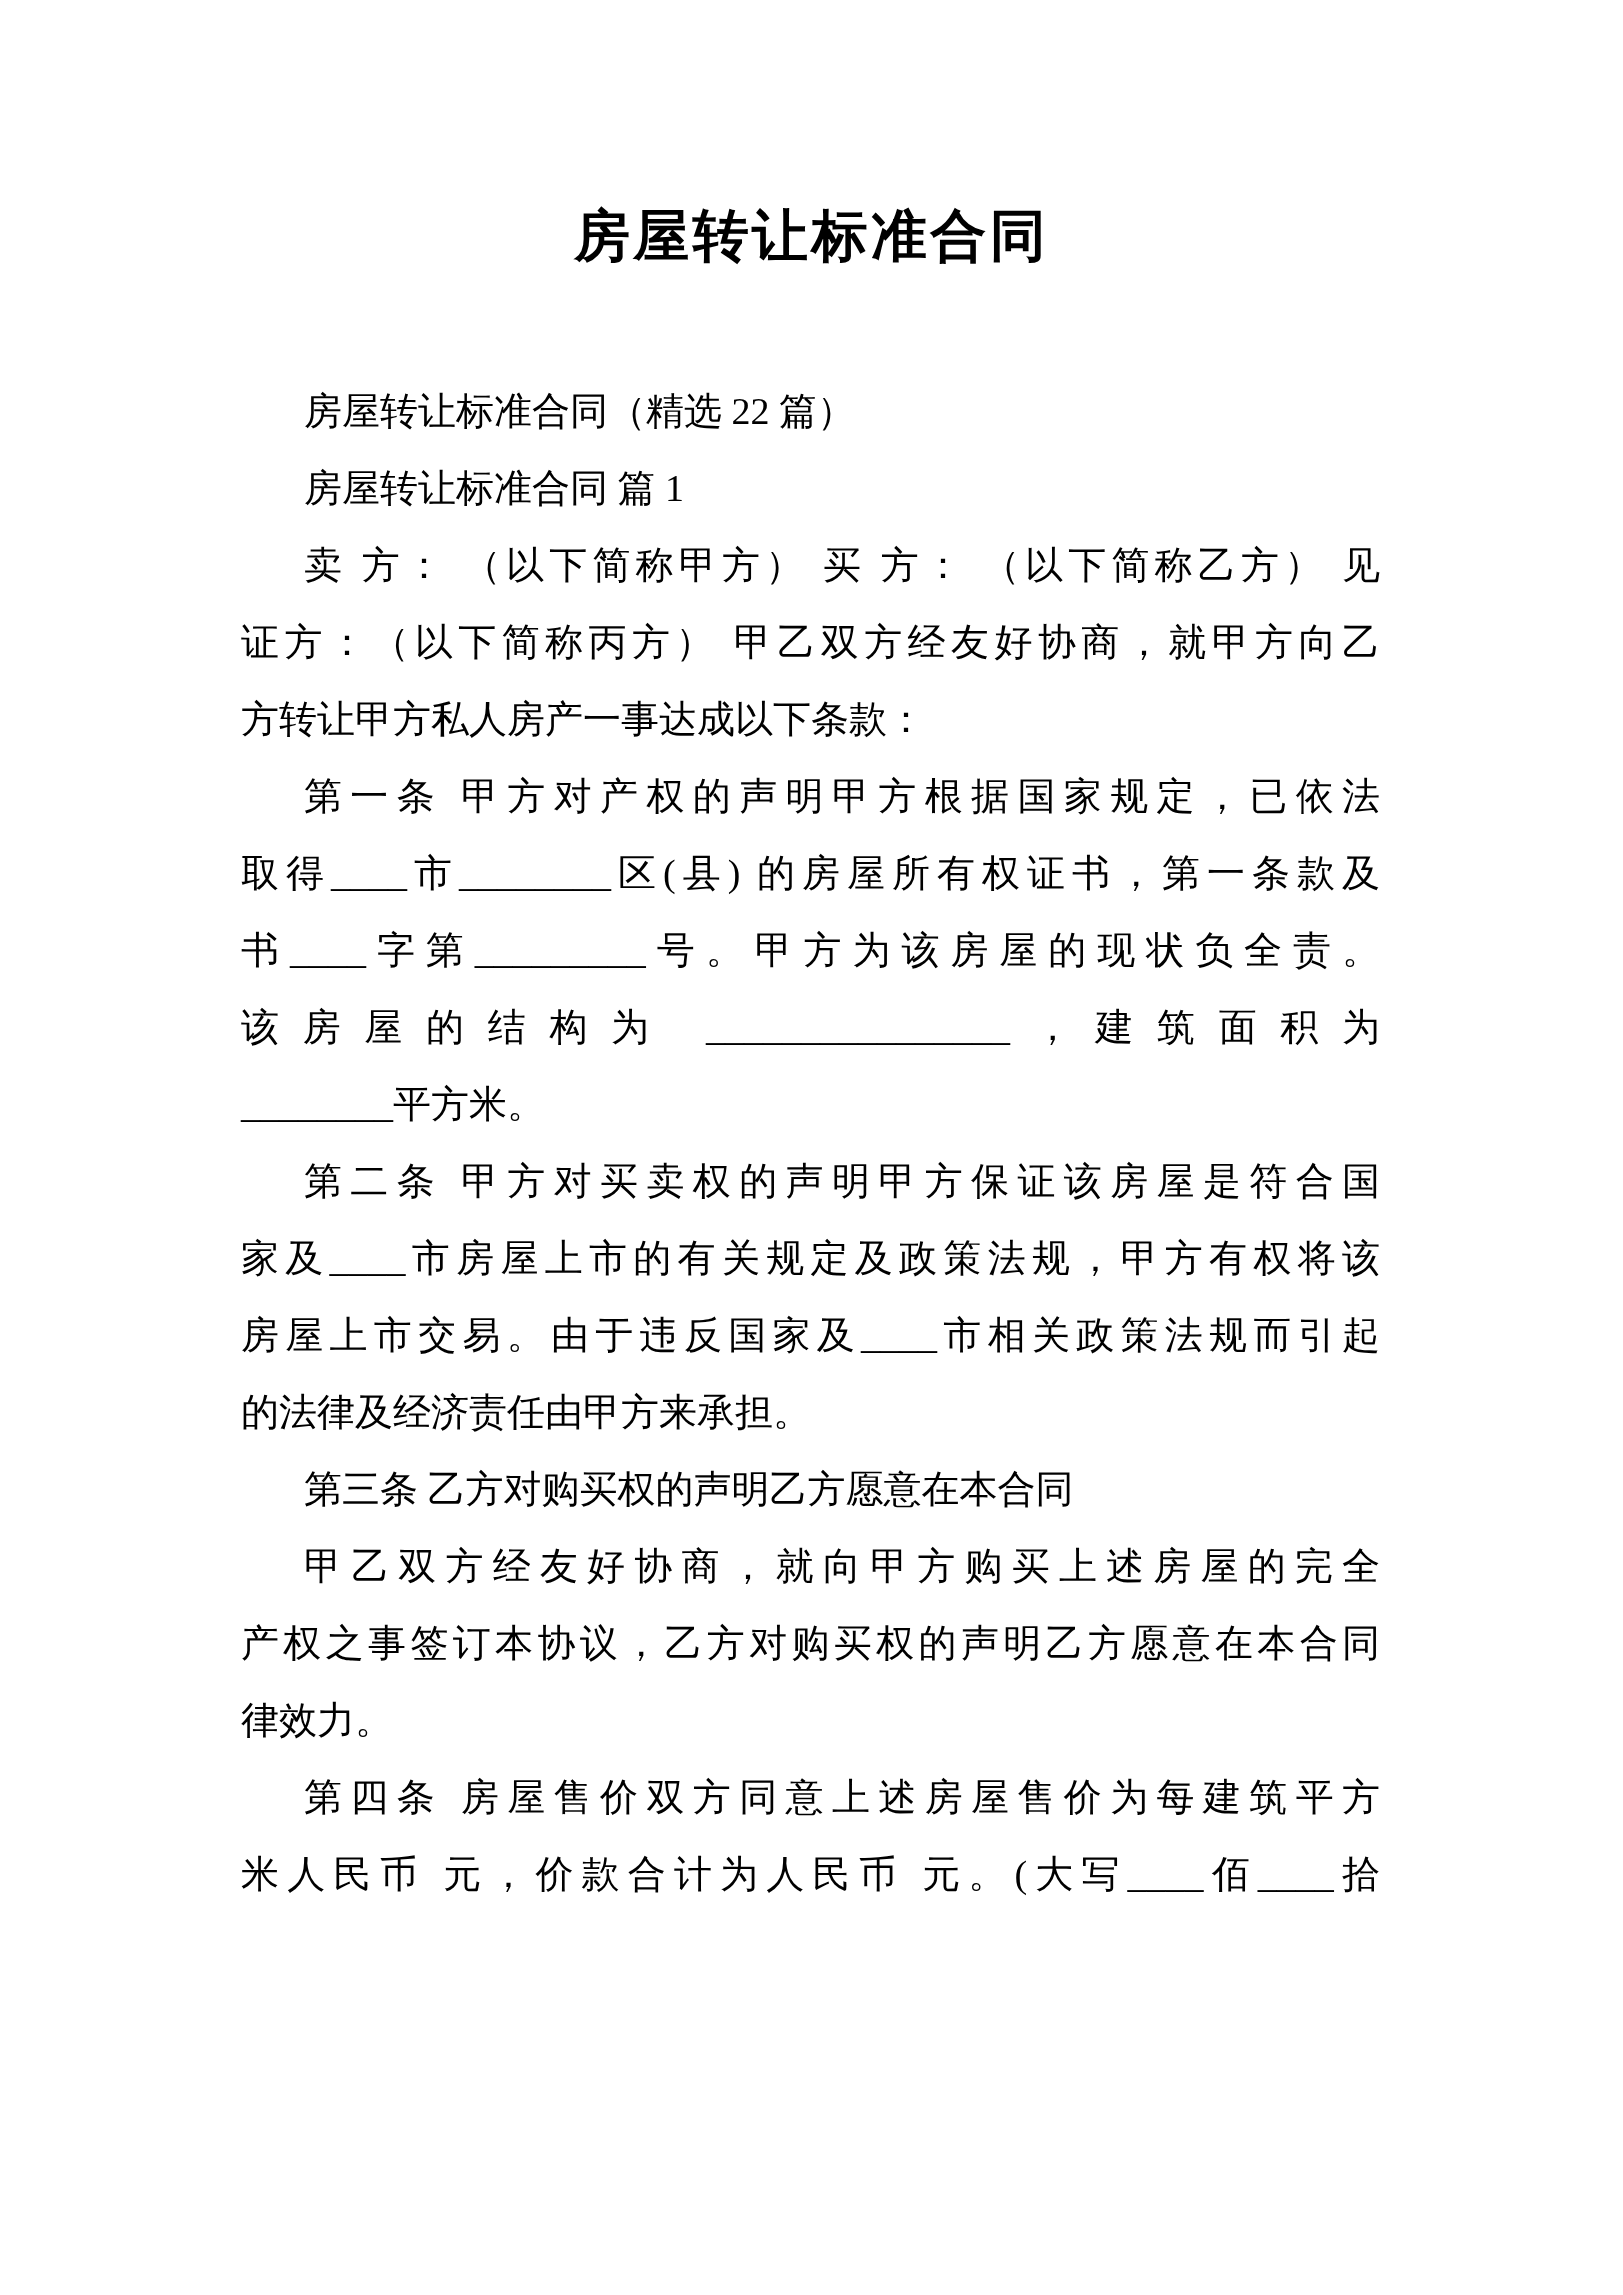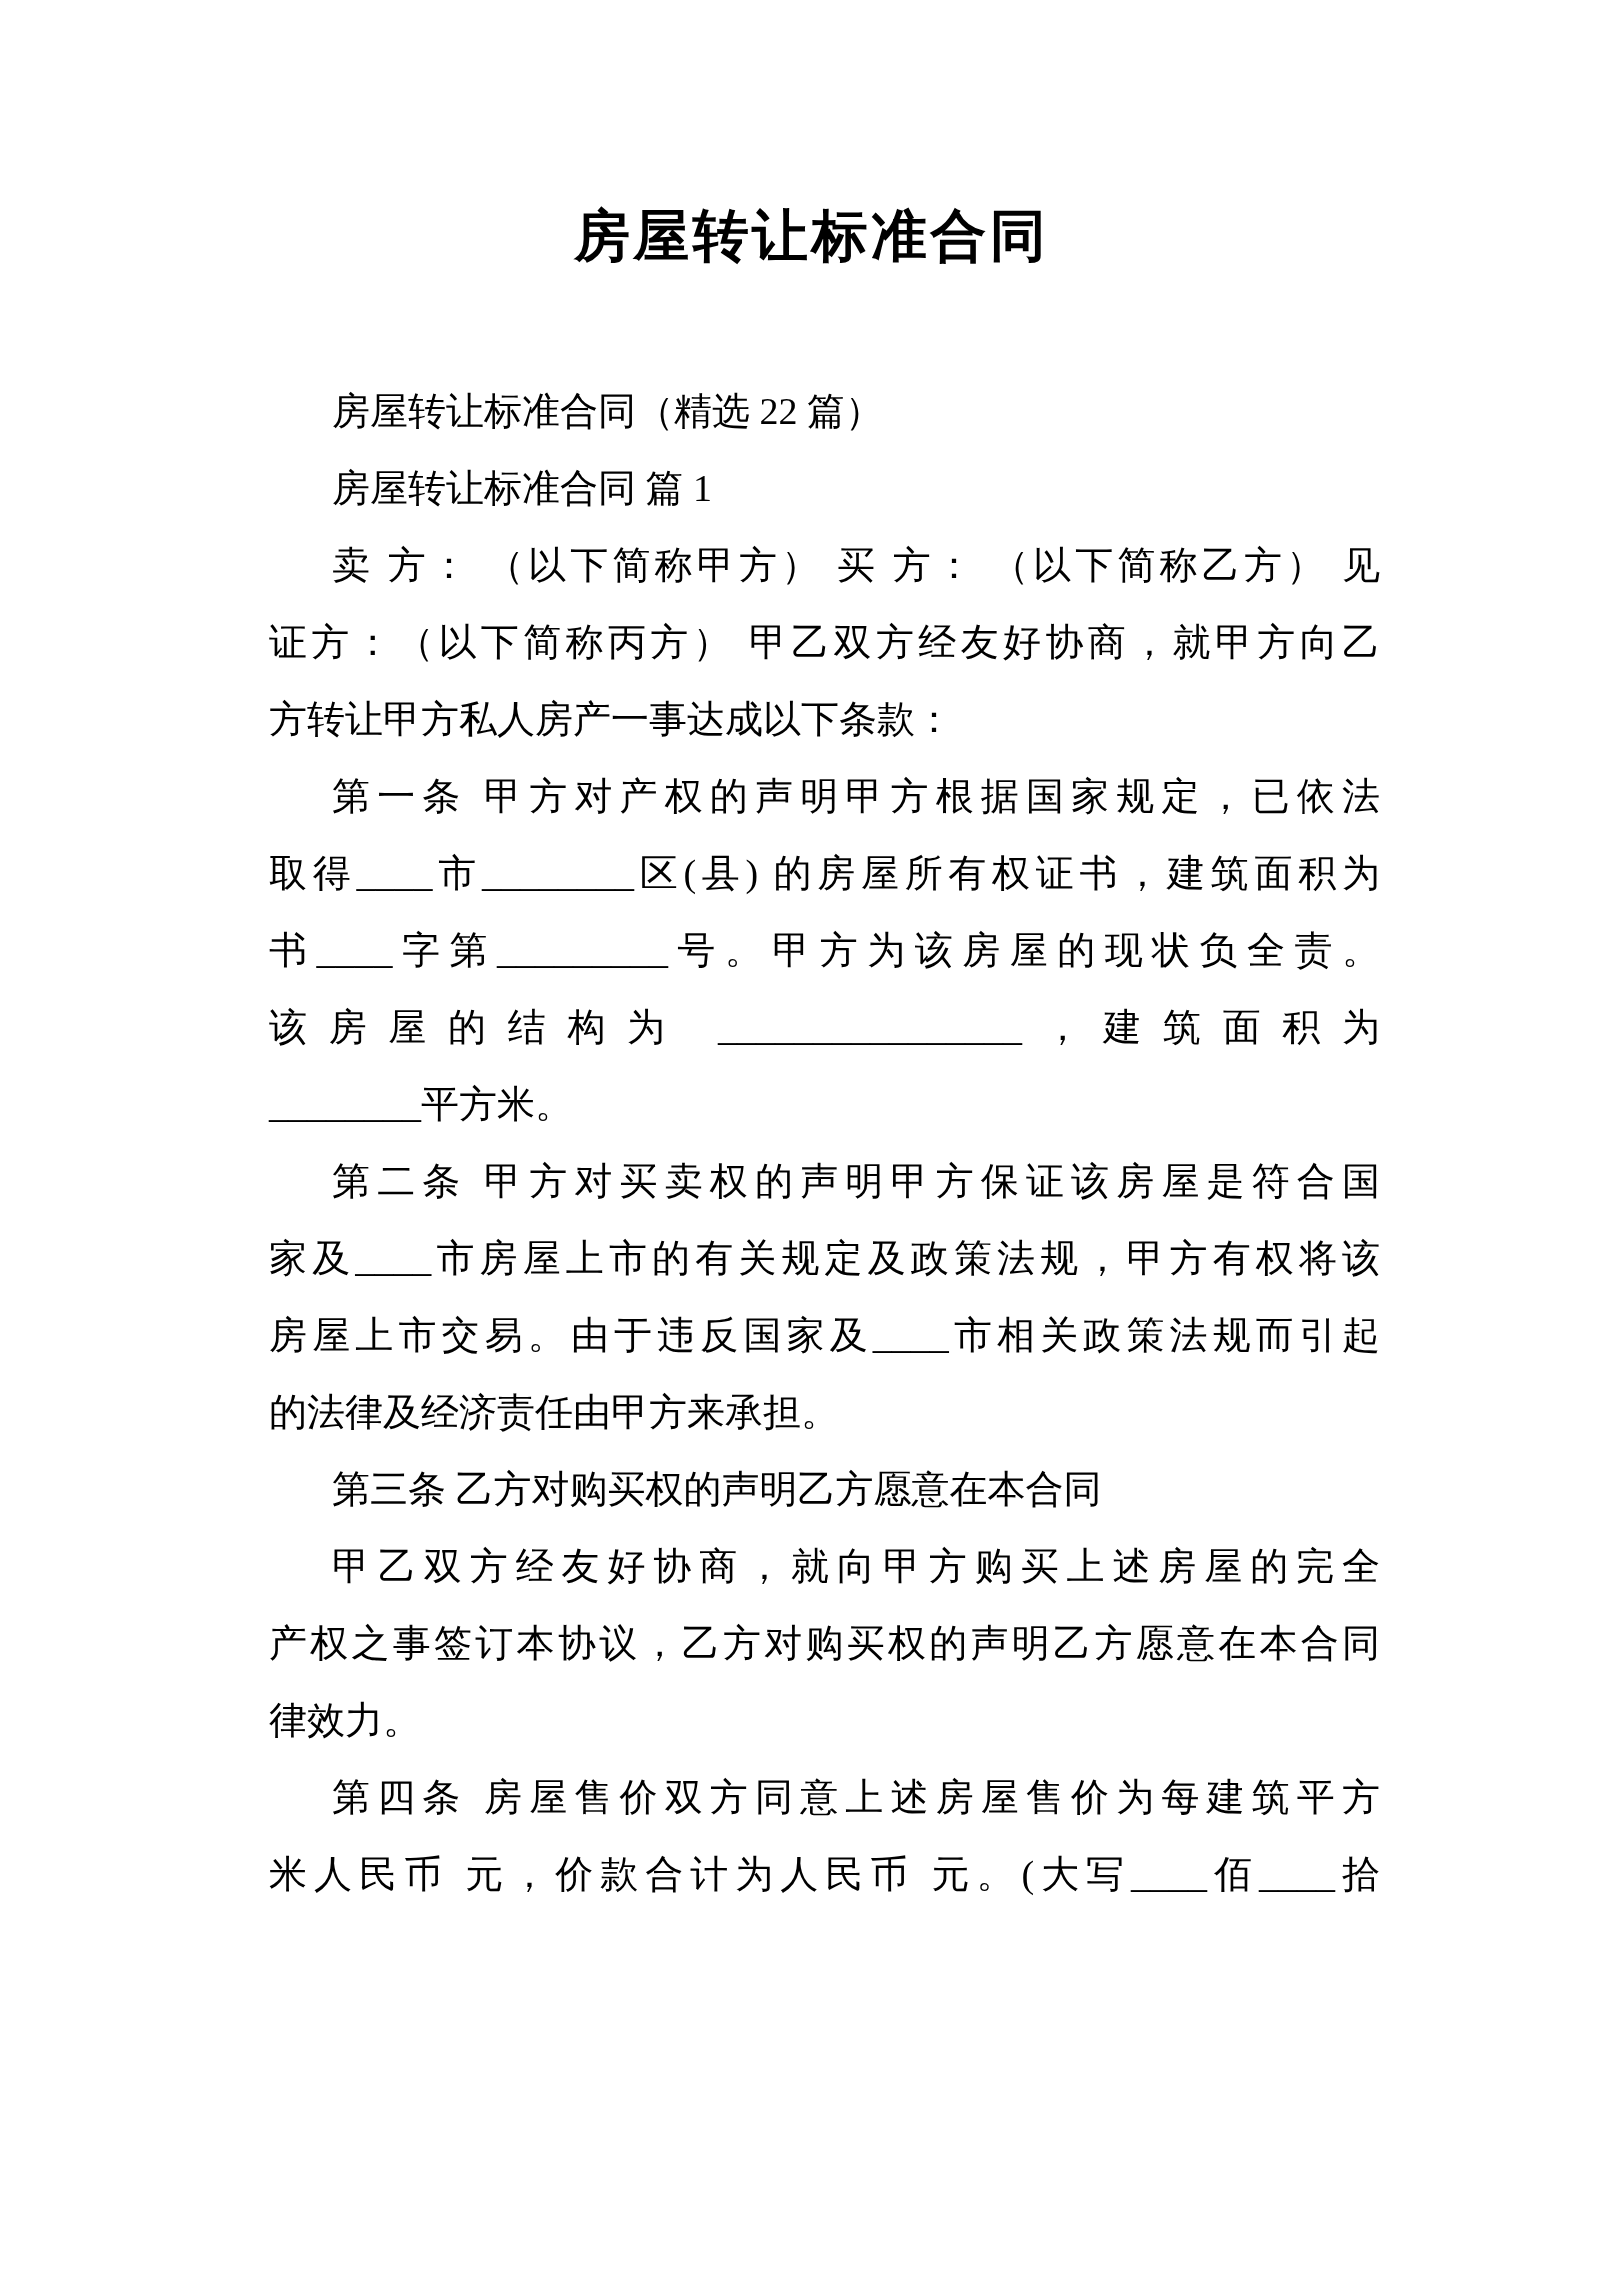--- a/index.html
+++ b/index.html
@@ -29,21 +29,20 @@
     margin-top: 109px;
     padding-left: 241px;
     padding-right: 243px;
     font-size: 38px;
     line-height: 77px;
   }
   .line {
     white-space: pre-wrap;
     text-align: left;
     min-height: 77px;
-    margin-left: 28px;
   }
   .line.indent {
     text-indent: 63px;
   }
   .line.justify {
     text-align: justify;
     text-align-last: justify;
   }
 </style>
 </head>
@@ -51,21 +50,21 @@
 
 <div class="page">
   <h1 class="doc-title">房屋转让标准合同</h1>
   <div class="doc-body">
       <div class="line indent">房屋转让标准合同（精选 22 篇）</div>
       <div class="line indent">房屋转让标准合同 篇 1</div>
       <div class="line indent justify">卖 方： （以下简称甲方） 买 方： （以下简称乙方） 见</div>
       <div class="line justify">证方：（以下简称丙方） 甲乙双方经友好协商，就甲方向乙</div>
       <div class="line">方转让甲方私人房产一事达成以下条款：</div>
       <div class="line indent justify">第一条 甲方对产权的声明甲方根据国家规定，已依法</div>
-      <div class="line justify">取得____市________区(县) 的房屋所有权证书，建筑面积为</div>
+      <div class="line justify">取得____市________区(县) 的房屋所有权证书，第一条款及</div>
       <div class="line justify">书____字第_________号。甲方为该房屋的现状负全责。</div>
       <div class="line justify">该房屋的结构为 ________________，建筑面积为</div>
       <div class="line">________平方米。</div>
       <div class="line indent justify">第二条 甲方对买卖权的声明甲方保证该房屋是符合国</div>
       <div class="line justify">家及____市房屋上市的有关规定及政策法规，甲方有权将该</div>
       <div class="line justify">房屋上市交易。由于违反国家及____市相关政策法规而引起</div>
       <div class="line">的法律及经济责任由甲方来承担。</div>
       <div class="line indent">第三条 乙方对购买权的声明乙方愿意在本合同</div>
       <div class="line indent justify">甲乙双方经友好协商，就向甲方购买上述房屋的完全</div>
       <div class="line justify">产权之事签订本协议，乙方对购买权的声明乙方愿意在本合同</div>

